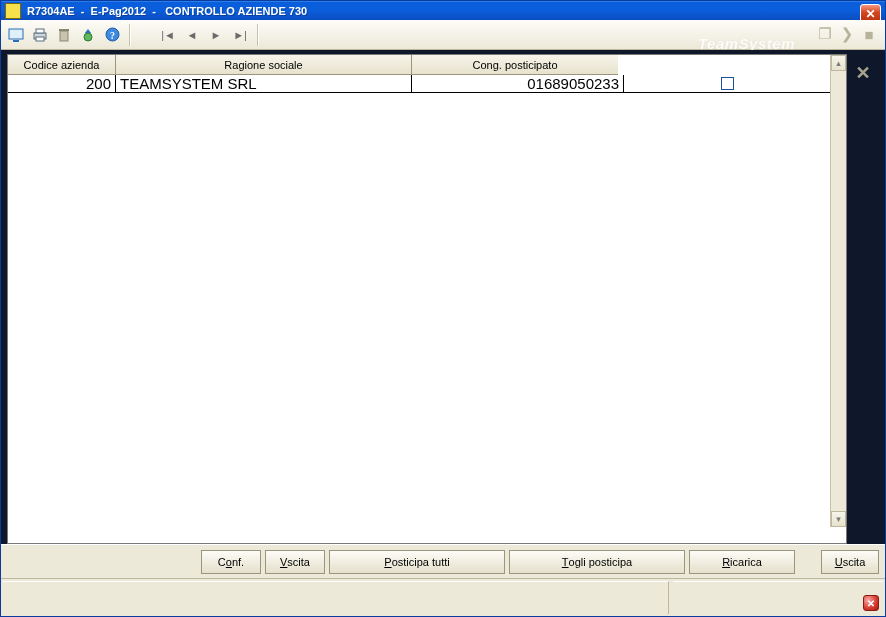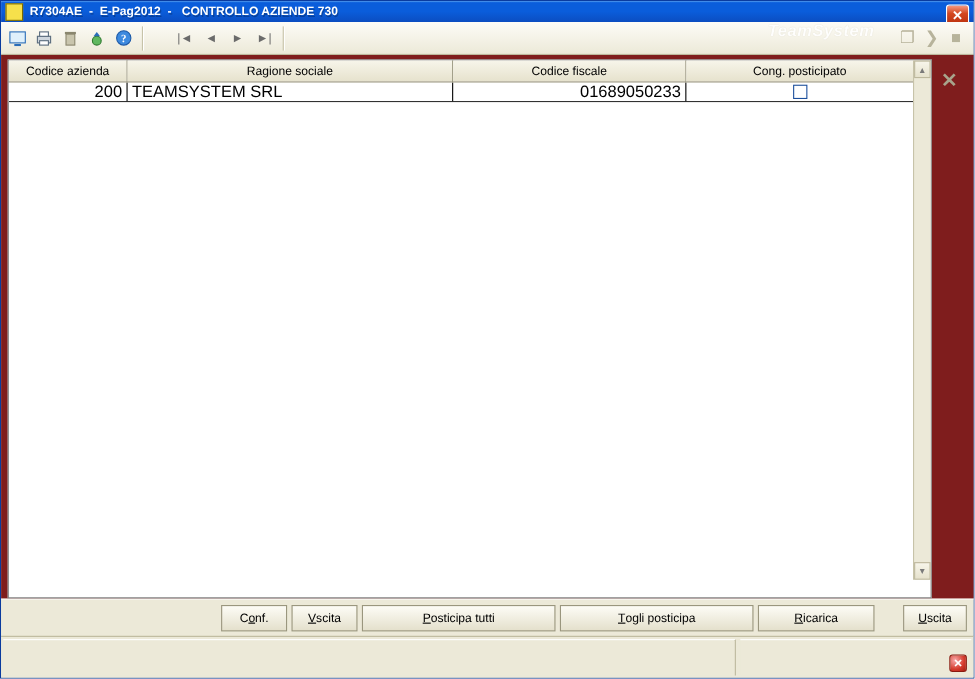--- a/index.html
+++ b/index.html
@@ -54,39 +54,39 @@
     display:flex; align-items:center; justify-content:center;
     border: 1px solid transparent; border-radius: 2px;
   }
   .toolbar .tb-sep {
     width: 2px; height: 22px;
     border-left: 1px solid #c7c3a9; border-right: 1px solid #fff;
     margin: 0 4px;
   }
   .toolbar .nav-arrow { color:#6b6b6b; font-size:11px; }
   .toolbar .brand {
-    position:absolute; right:90px; top:0;
+    position:absolute; right:90px; top:15px;
     color:#fff; font-style:italic; font-weight:bold; font-size:15px;
     text-shadow: 0 0 1px #d6d2be;
     opacity: 0.9;
     letter-spacing: 0.5px;
   }
   .toolbar .right-icons {
     position:absolute; right:6px; top:4px;
     display:flex; gap:2px;
   }
   .right-icons .ri {
     width:20px; height:20px;
     display:flex; align-items:center; justify-content:center;
     color:#b7b39b; font-size:15px;
   }
   
   .body-area {
     flex:1 1 auto;
-    background:#7f1d1d;
+    background:#0f172a;
     padding: 4px 6px 0 6px;
     display:flex;
     position:relative;
   }
   .grid-wrap {
     flex:1 1 auto;
     border:1px solid #7a7a7a;
     background:#fff;
     display:flex; flex-direction:column;
     position:relative;
@@ -265,21 +265,20 @@
     </div>
   </div>
 
   <div class="body-area">
     <div class="grid-wrap">
       <div style="display:flex;">
         <div style="flex:1;">
           <div class="grid-header">
             <div class="gh-cell col-codice">Codice azienda</div>
             <div class="gh-cell col-ragione">Ragione sociale</div>
-            <div class="gh-cell col-fiscale">Codice fiscale</div>
             <div class="gh-cell col-cong" style="border-right:none;">Cong. posticipato</div>
           </div>
           <div class="grid-body">
             <div class="grid-row">
               <div class="gb-cell gb-right col-codice">200</div>
               <div class="gb-cell col-ragione">TEAMSYSTEM SRL</div>
               <div class="gb-cell gb-right col-fiscale">01689050233</div>
               <div class="gb-cell gb-center col-cong" style="border-right:none;">
                 <div class="chk"></div>
               </div>

